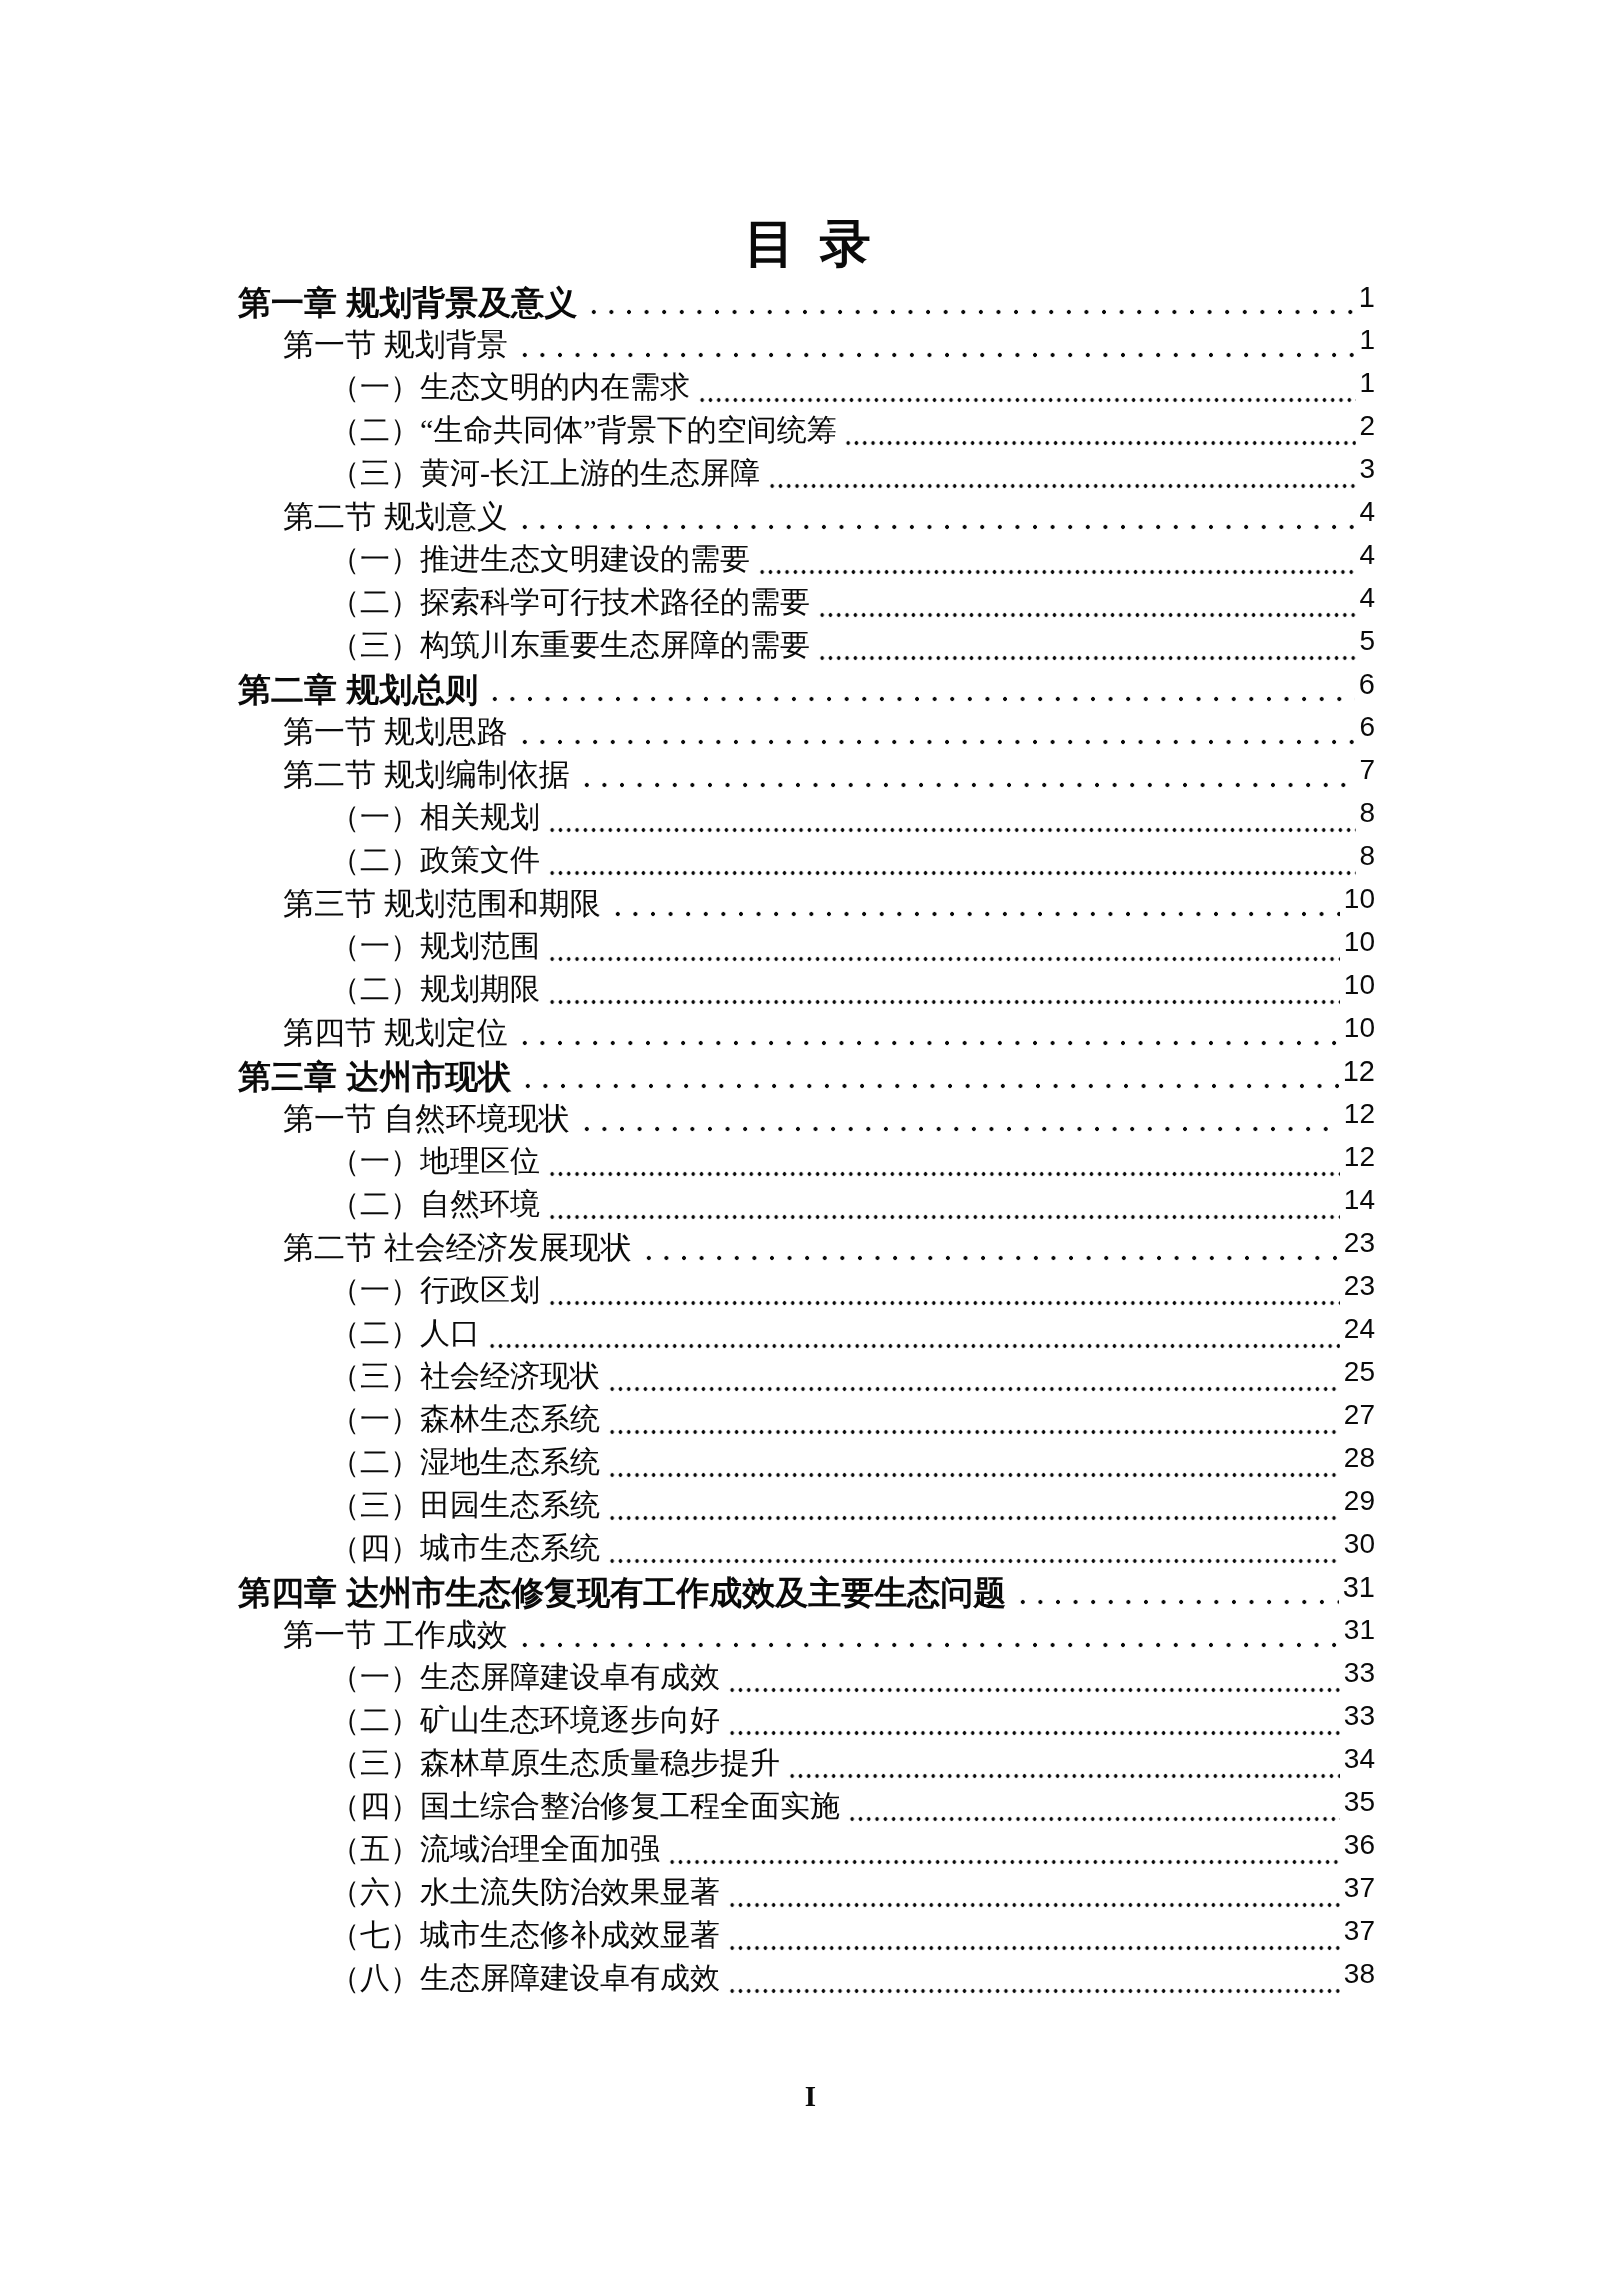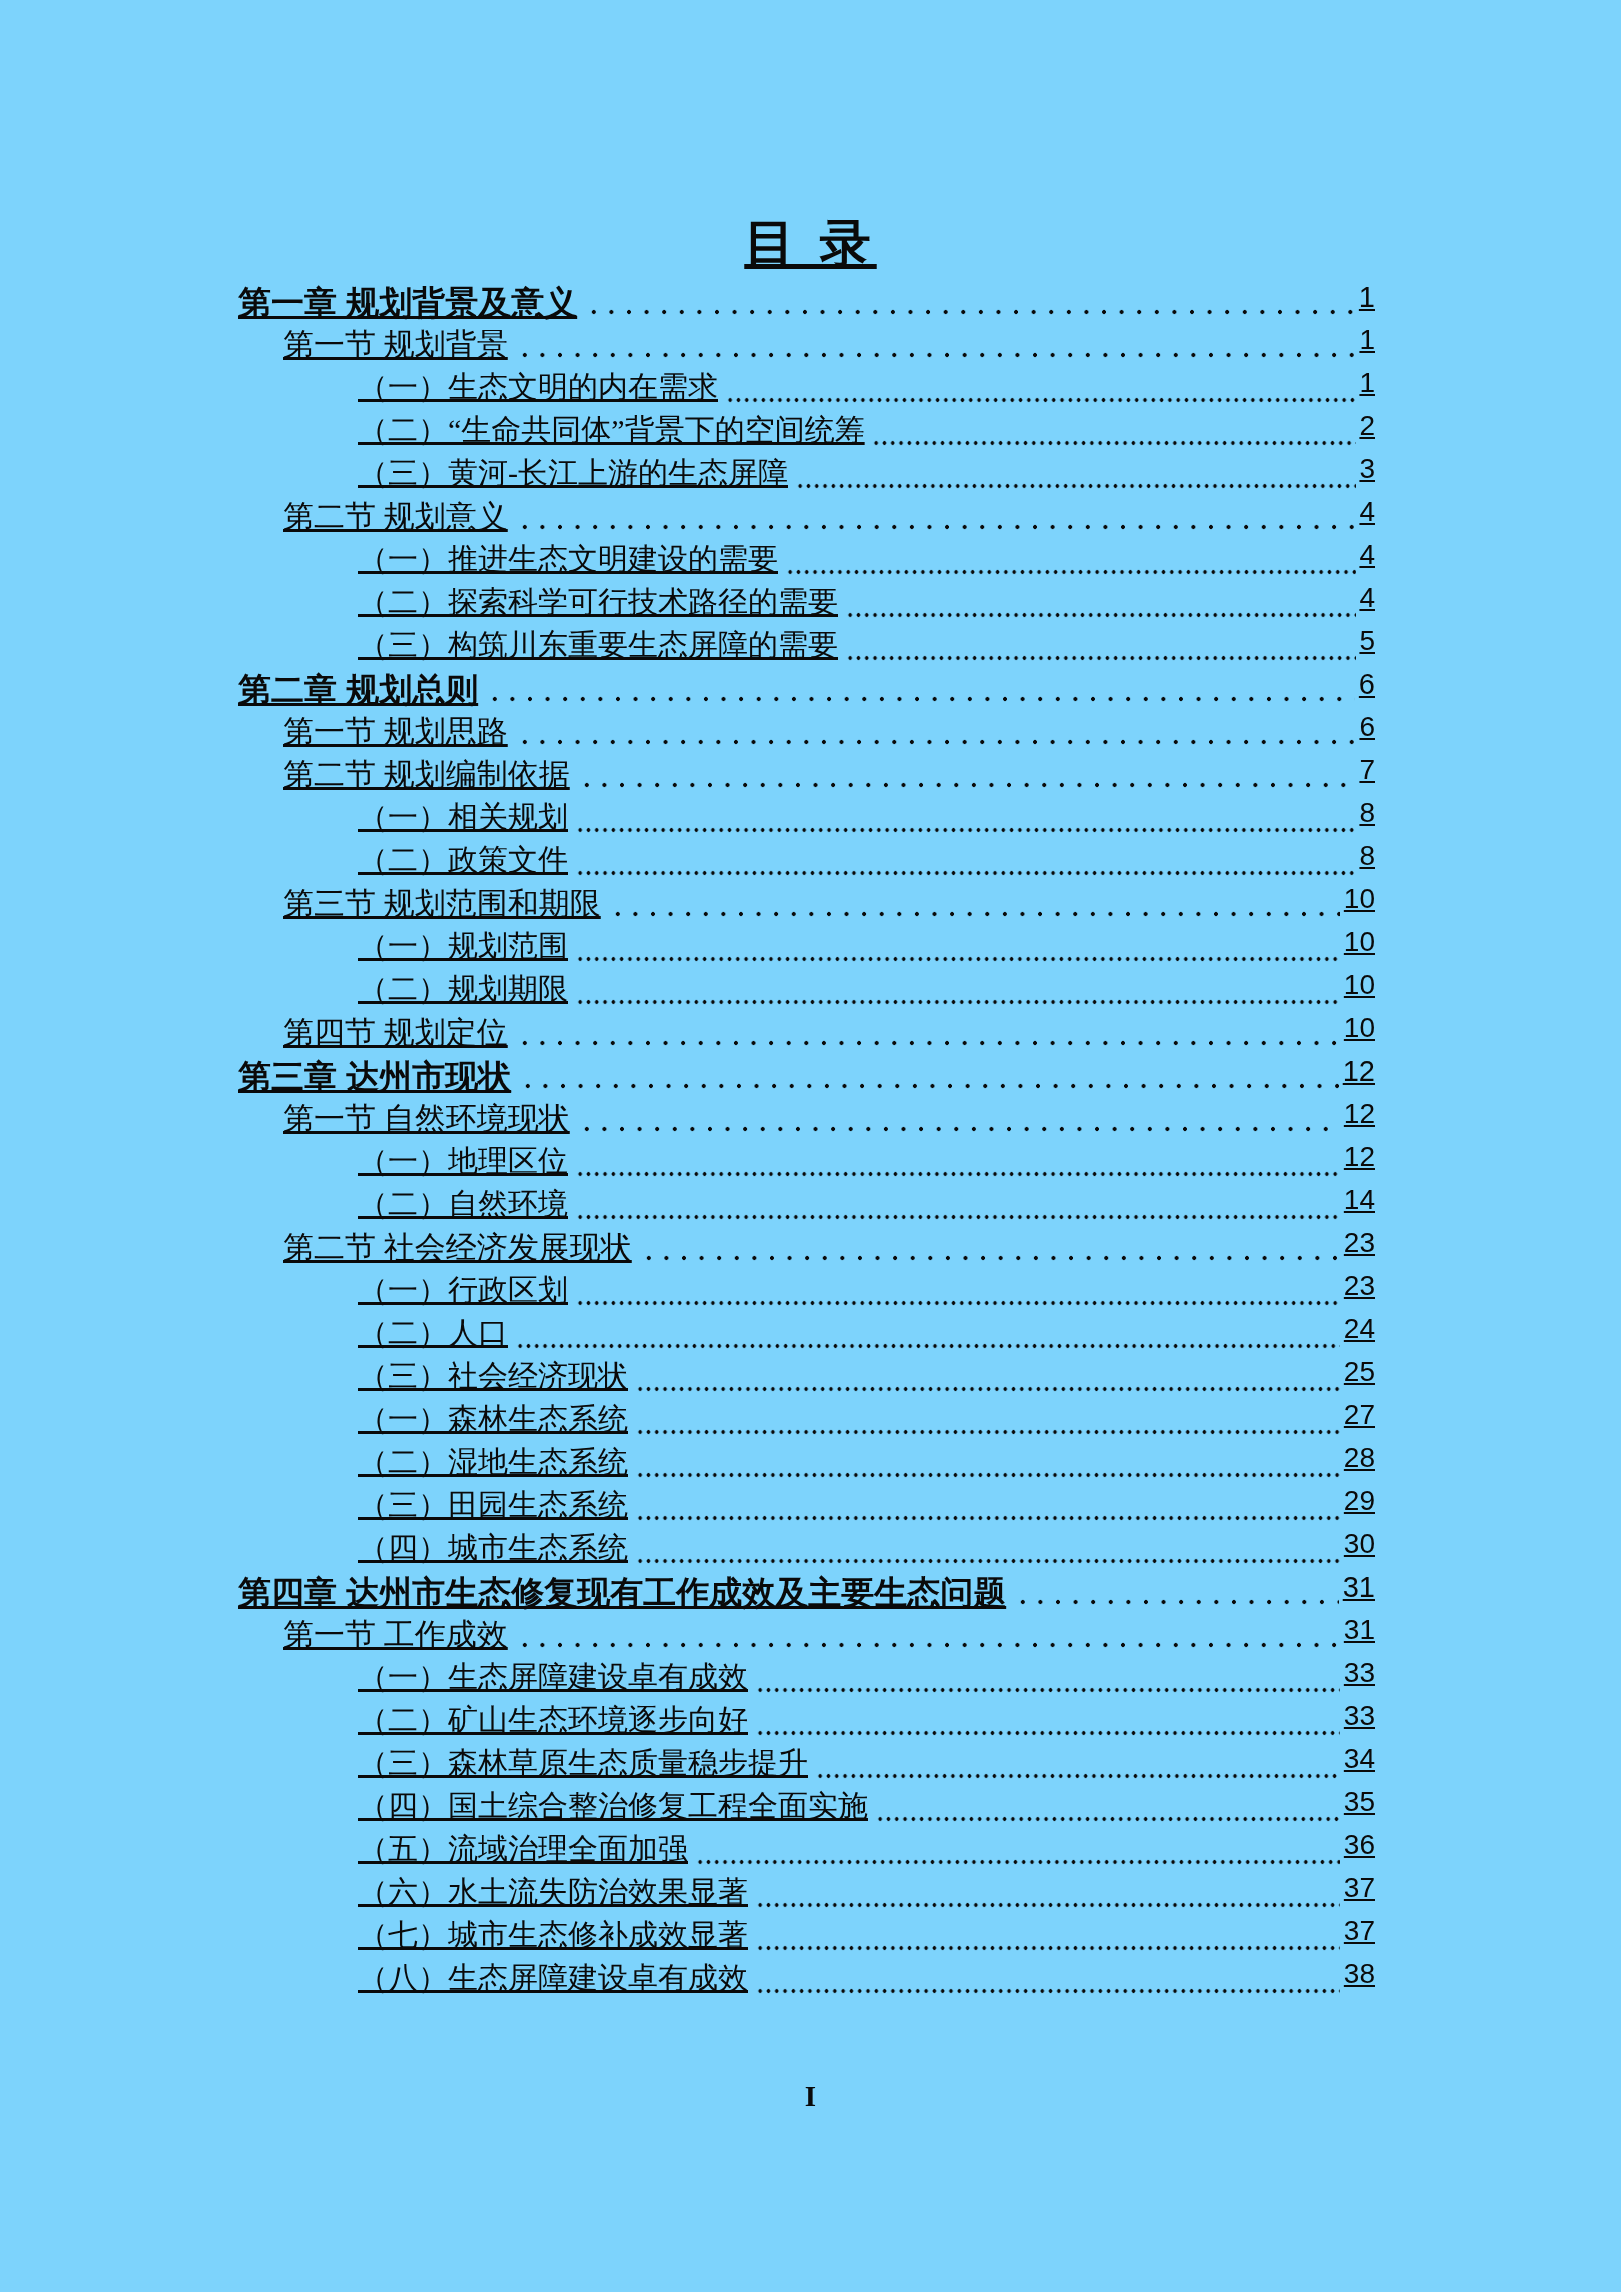--- a/index.html
+++ b/index.html
@@ -5,24 +5,23 @@
   html, body {
     margin: 0;
     padding: 0;
     background: #808080;
   }
   .page {
     position: relative;
     width: 1621px;
     height: 2293px;
     margin: 0 auto;
-    background: #7dd3fc;
+    background: #ffffff;
     color: #0a0a0a;
     overflow: hidden;
-    text-decoration: underline;
   }
   .title {
     margin: 0;
     padding-top: 214px;
     text-align: center;
     font-family: "Liberation Serif", "DejaVu Serif", serif;
     font-weight: 700;
     font-size: 51px;
     line-height: 61px;
     letter-spacing: 5.9px;
@@ -70,21 +69,20 @@
   .toc-row.level-2 { padding-left: 45px; }
   .toc-row.level-2 .label {
     font-family: "Liberation Serif", "DejaVu Serif", serif;
     font-size: 31px;
   }
   
   .toc-row.level-3 { padding-left: 92px; }
   .toc-row.level-3 .label {
     font-family: "Liberation Serif", "DejaVu Serif", serif;
     font-size: 30px;
-    margin-left: 28px;
   }
   .toc-row.level-3 .leader {
     background-size: 8.3px 5.9px;
     margin-bottom: 6.9px;
   }
   .footer {
     position: absolute;
     bottom: 0;
     left: 0;
     width: 100%;

